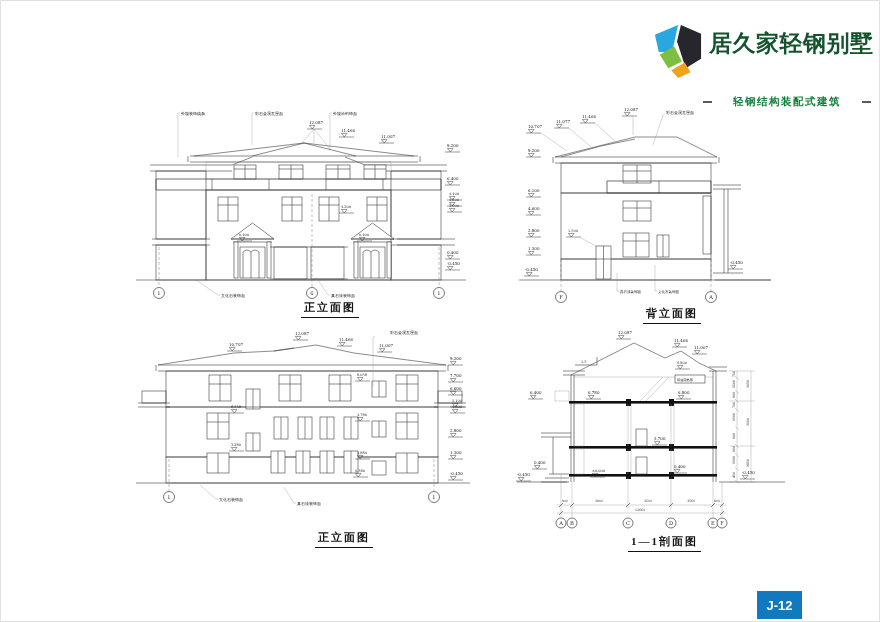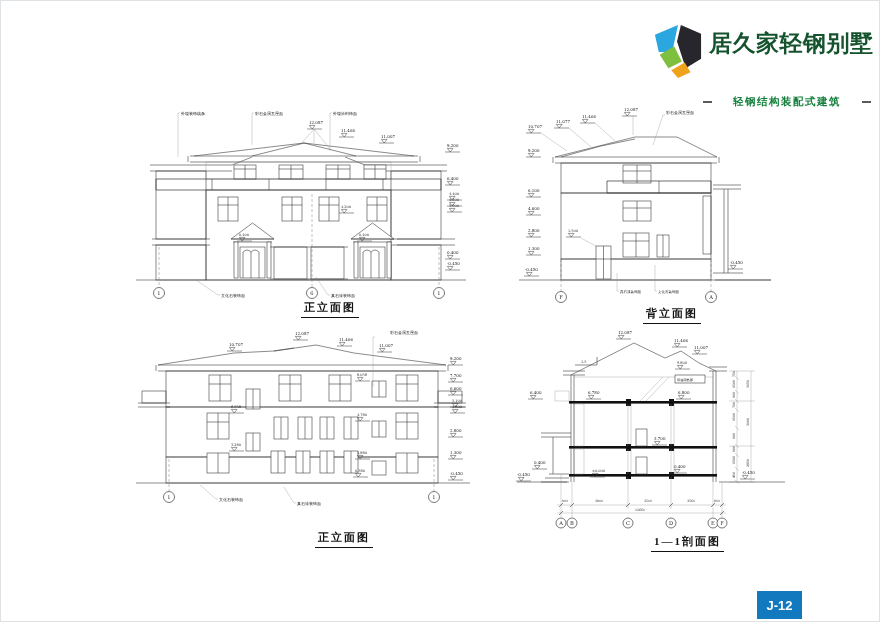--- a/index.html
+++ b/index.html
@@ -481,18 +481,18 @@
       <circle class="gb" cx="113" cy="192" r="5"></circle>
         <text class="t5" x="113" y="194">C</text>
       <circle class="gb" cx="156" cy="192" r="5"></circle>
         <text class="t5" x="156" y="194">D</text>
       <circle class="gb" cx="198" cy="192" r="5"></circle>
         <text class="t5" x="198" y="194">E</text>
       <circle class="gb" cx="207" cy="192" r="5"></circle>
         <text class="t5" x="207" y="194">F</text>
     </g>
   </svg>
-  <div class="dtitle" style="left:622px;top:533px">1—1剖面图</div>
+  <div class="dtitle" style="left:599px;top:533px">1—1剖面图</div>
 
   
   <div class="badge">J-12</div>
 
 </div>
 
 </body></html>

